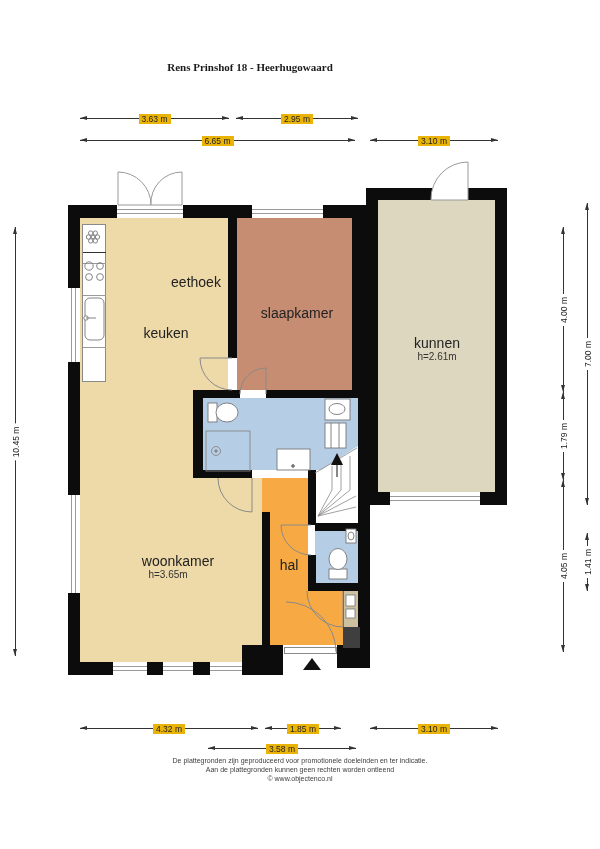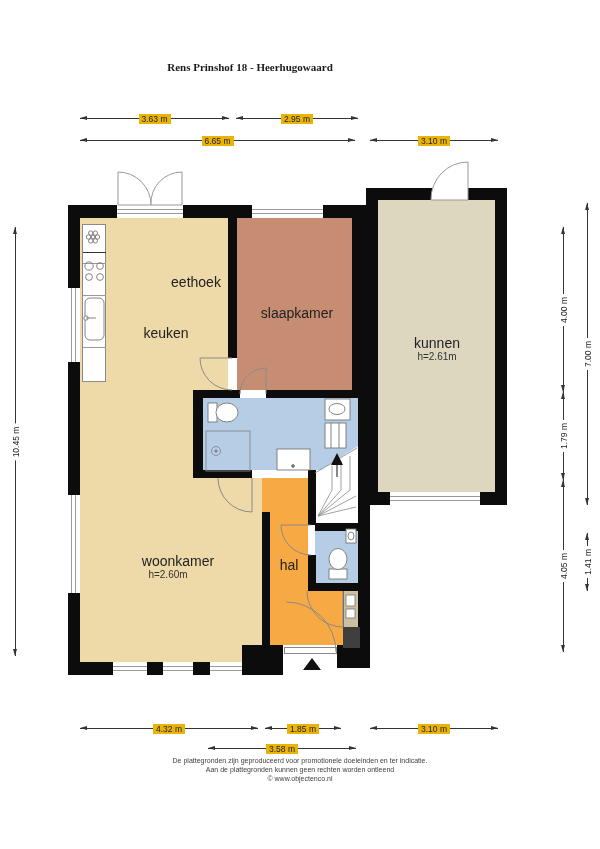--- a/index.html
+++ b/index.html
@@ -249,21 +249,21 @@
       <rect x="346" y="609" width="9" height="9"></rect>
     </g>
   </svg>
 
   <span class="rlbl" style="left:196px;top:282px;">eethoek</span>
   <span class="rlbl" style="left:140px;top:333px;margin-left:26px;">keuken</span>
   <span class="rlbl" style="left:297px;top:313px;">slaapkamer</span>
   <span class="rlbl" style="left:437px;top:343px;">kunnen</span>
   <span class="rsub" style="left:437px;top:356px;">h=2.61m</span>
   <span class="rlbl" style="left:168px;top:561px;margin-left:10px;">woonkamer</span>
-  <span class="rsub" style="left:168px;top:574px;">h=2.60m</span>
+  <span class="rsub" style="left:168px;top:574px;">h=3.65m</span>
   <span class="rlbl" style="left:289px;top:565px;">hal</span>
 
   <div class="dim-h" style="left:80px;top:118px;width:149px;">
     <span class="ah al"></span>
       <span class="ah ar"></span>
     <span class="dlbl">3.63 m</span>
   </div>
   <div class="dim-h" style="left:236px;top:118px;width:122px;">
     <span class="ah al"></span>
       <span class="ah ar"></span>

